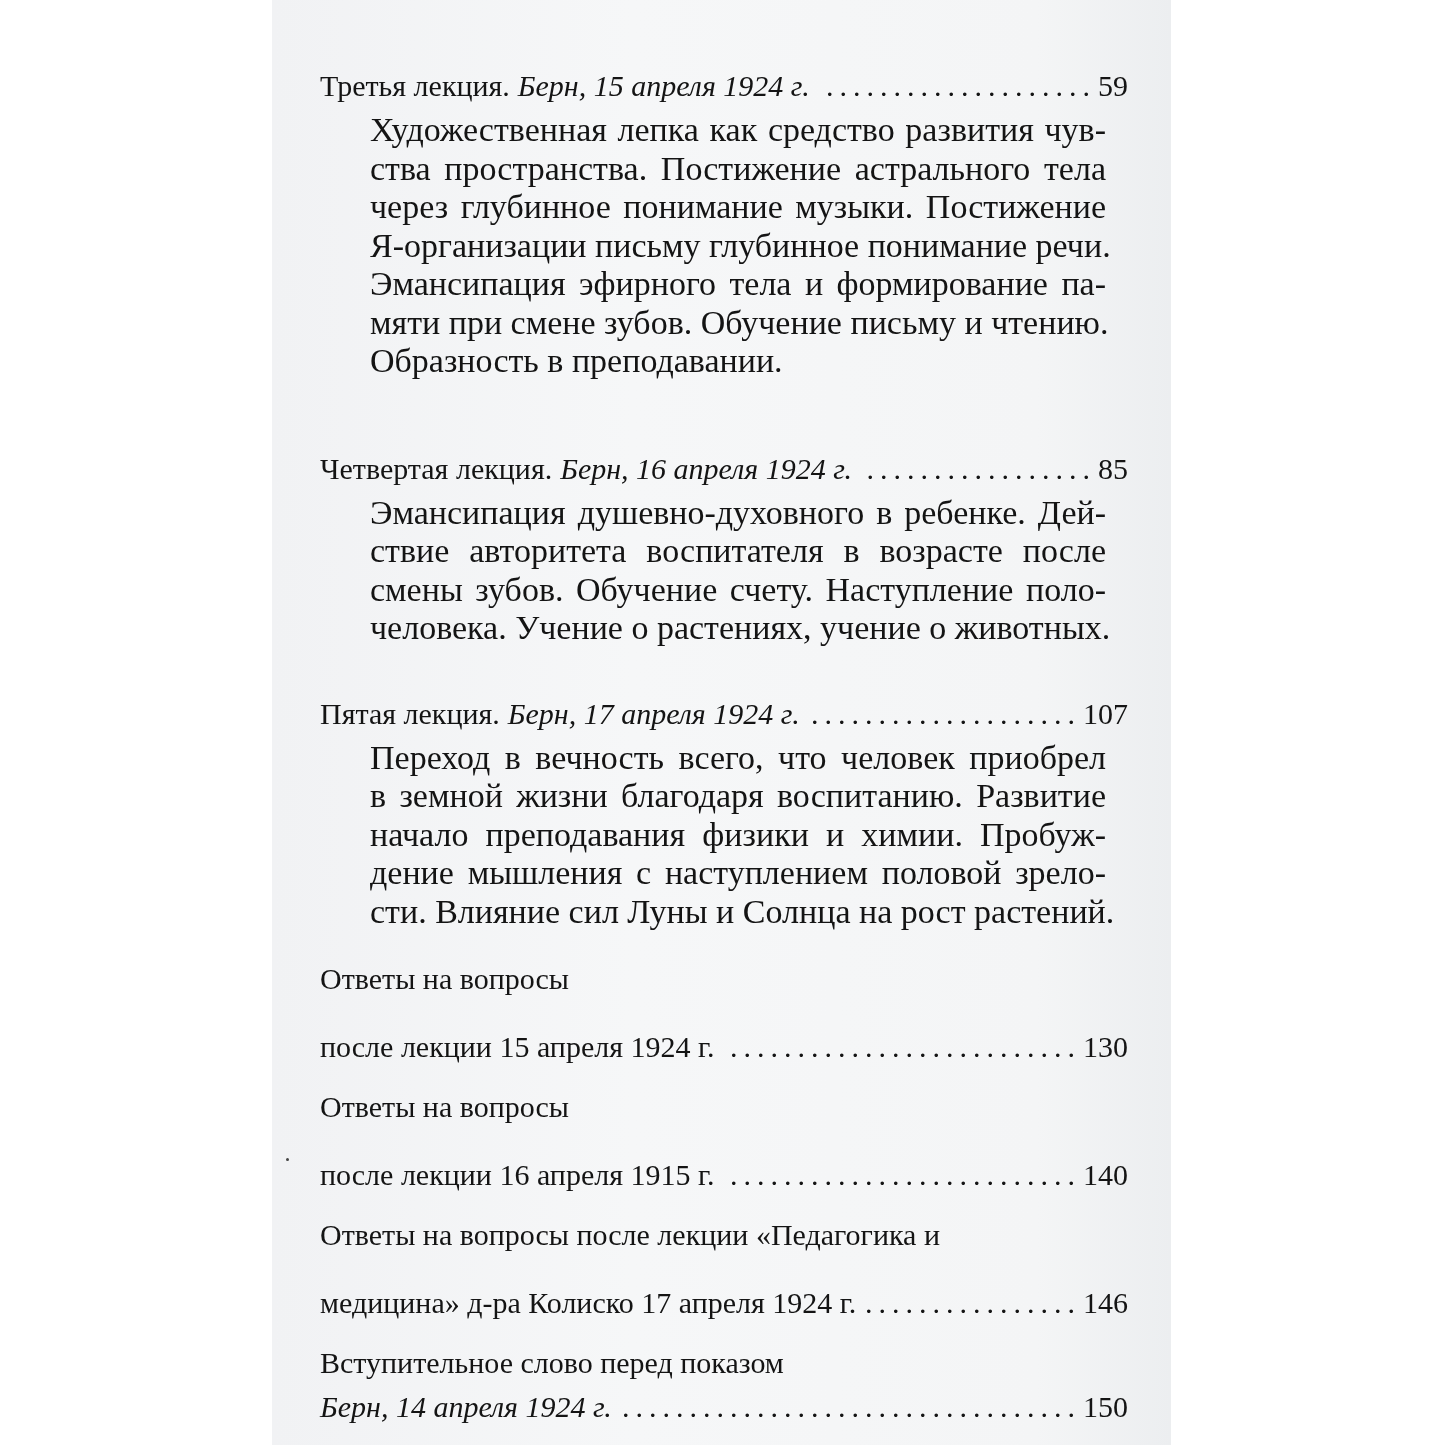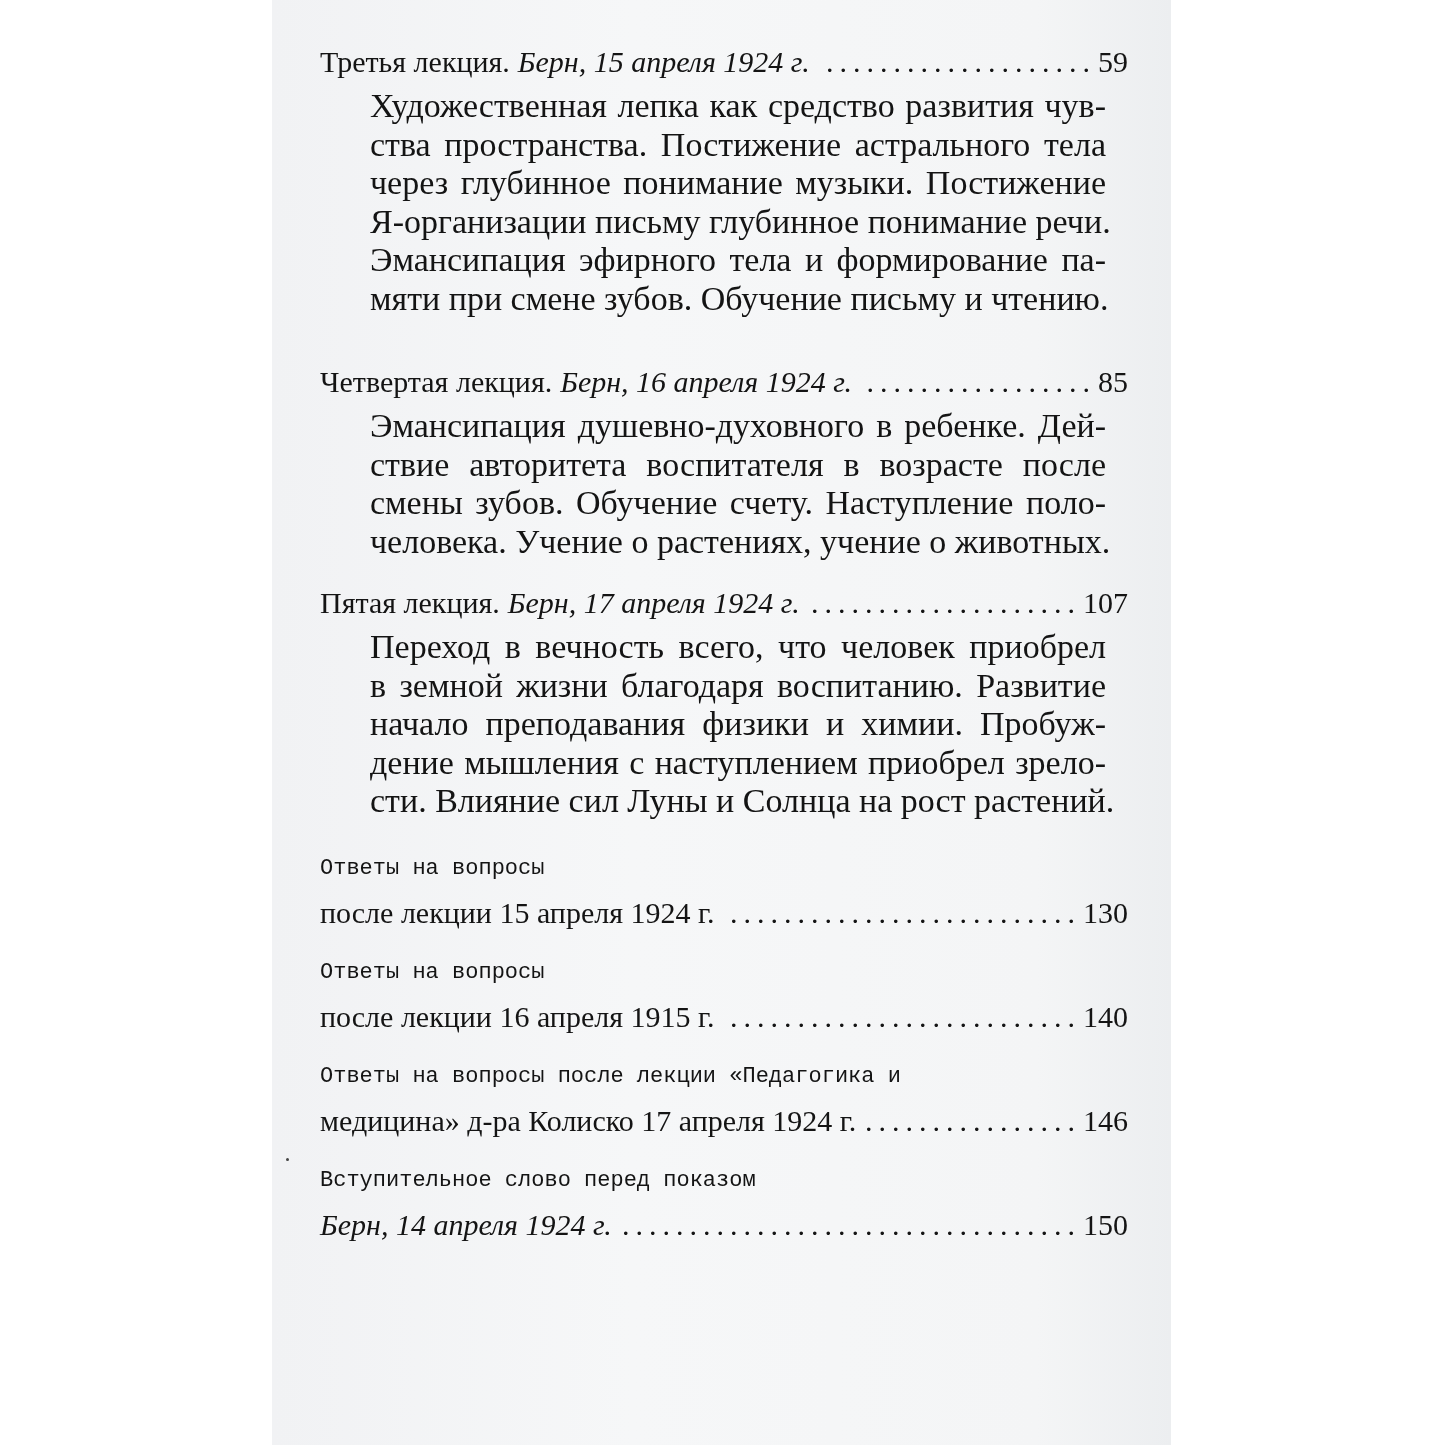--- a/index.html
+++ b/index.html
@@ -32,37 +32,36 @@
     .entry {
       position: relative;
     }
     .heading-line {
       display: flex;
       align-items: baseline;
       font-size: 30px;
       line-height: 44px;
       white-space: nowrap;
     }
-    .heading-line .title { flex: 0 0 auto; }
+    .heading-line .title { flex: 0 0 auto; margin-top: 24px; }
     .heading-line .place { font-style: italic; flex: 0 0 auto; margin-left: 8px; }
     .heading-line .leader {
       flex: 1 1 auto;
       overflow: hidden;
       letter-spacing: 6px;
       margin-left: 8px;
       margin-right: 2px;
       text-align: right;
       direction: rtl;
     }
     .heading-line .page-num { flex: 0 0 auto; }
     .plain-line {
-      font-size: 22px;
+      font-size: 30px;
       line-height: 44px;
       white-space: nowrap;
-      font-family: Liberation Mono, monospace;
     }
     .summary {
       margin-left: 50px;
       width: 736px;
       font-size: 34px;
       line-height: 38.5px;
       margin-top: 3px;
     }
     .summary .line {
       display: block;
@@ -104,20 +103,21 @@
         <span class="leader">................................................................................................</span>
         <span class="page-num">59</span>
       </div>
       <div class="summary">
         <span class="line">Художественная лепка как средство развития чув-</span>
         <span class="line">ства пространства. Постижение астрального тела</span>
         <span class="line">через глубинное понимание музыки. Постижение</span>
         <span class="line">Я-организации письму глубинное понимание речи.</span>
         <span class="line">Эмансипация эфирного тела и формирование па-</span>
         <span class="line">мяти при смене зубов. Обучение письму и чтению.</span>
+        <span class="line last">Образность в преподавании.</span>
       </div>
     </div>
 
     <div class="entry" id="entry-4">
       <div class="heading-line">
         <span class="title">Четвертая лекция.</span>
         <span class="place">Берн, 16 апреля 1924 г.</span>
         <span class="leader">................................................................................................</span>
         <span class="page-num">85</span>
       </div>
@@ -133,21 +133,21 @@
       <div class="heading-line">
         <span class="title">Пятая лекция.</span>
         <span class="place">Берн, 17 апреля 1924 г.</span>
         <span class="leader">................................................................................................</span>
         <span class="page-num">107</span>
       </div>
       <div class="summary">
         <span class="line">Переход в вечность всего, что человек приобрел</span>
         <span class="line">в земной жизни благодаря воспитанию. Развитие</span>
         <span class="line">начало преподавания физики и химии. Пробуж-</span>
-        <span class="line">дение мышления с наступлением приобрел зрело-</span>
+        <span class="line">дение мышления с наступлением половой зрело-</span>
         <span class="line last">сти. Влияние сил Луны и Солнца на рост растений.</span>
       </div>
     </div>
 
     <div class="entry" id="entry-q15">
       <div class="plain-line">Ответы на вопросы</div>
       <div class="heading-line">
         <span class="title">после лекции 15 апреля 1924 г.</span>
         <span class="leader">................................................................................................</span>
         <span class="page-num">130</span>

